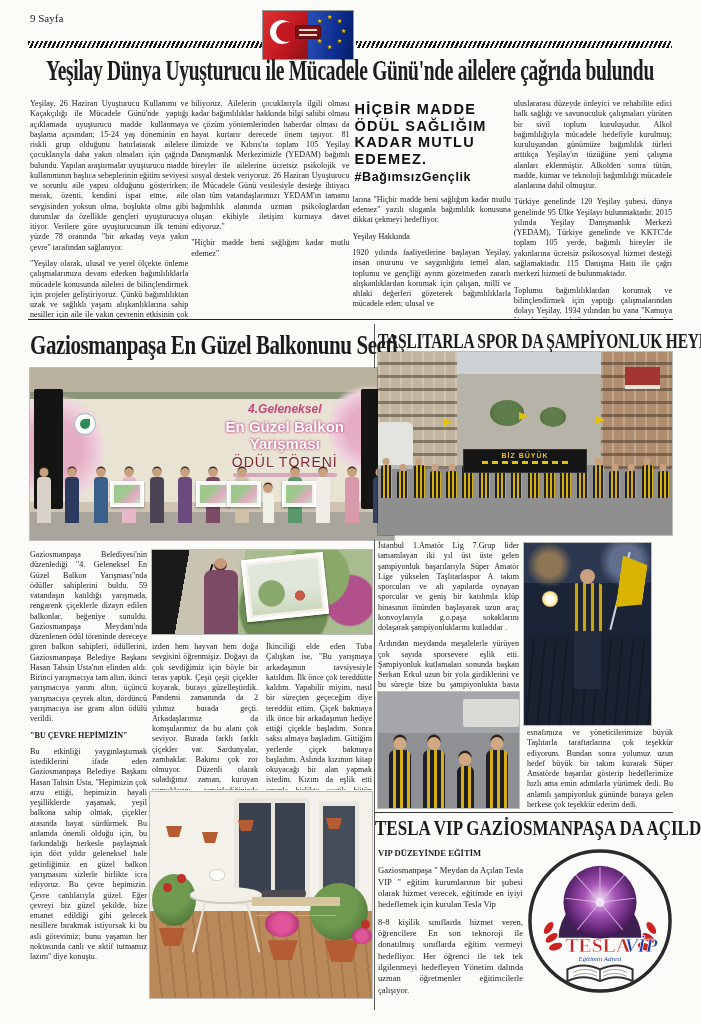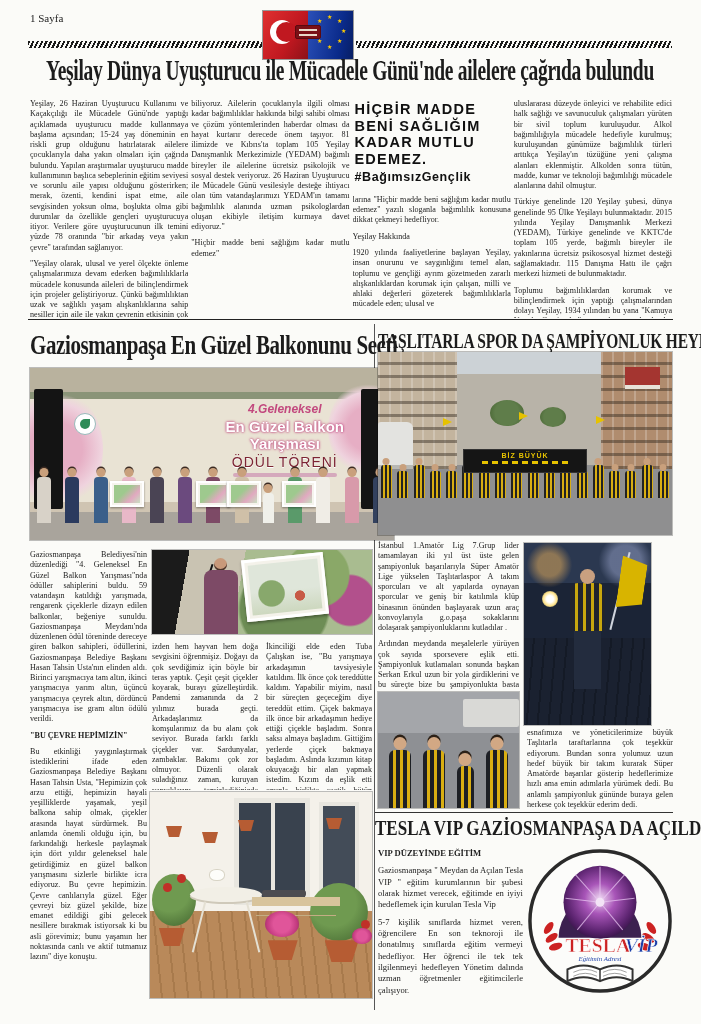--- a/index.html
+++ b/index.html
@@ -173,21 +173,21 @@
       background:radial-gradient(circle,#fff 0 30%,#ffe38a 60%,rgba(255,220,120,0) 100%);}
 
   
   .tesla-logo{position:absolute;top:846px;left:526px;width:148px;height:150px;}
 </style>
 </head>
 <body>
 
 <div class="page" data-name="newspaper-page">
 
-  <div class="page-label" data-name="page-number-label">1 Sayfa</div>
+  <div class="page-label" data-name="page-number-label">9 Sayfa</div>
   <div class="rule rule-l" data-name="header-rule-left"></div>
   <div class="rule rule-r" data-name="header-rule-right"></div>
 
   <div class="flagbox" data-name="turkey-eu-flag-image">
     <div class="flag-tr" data-name="turkish-flag-icon">
       <div class="crescent" data-name="crescent-icon"></div>
       <div class="tr-star" data-name="star-icon">★</div>
     </div>
     <div class="flag-eu" data-name="eu-flag-icon">
       <span class="eu-star" style="top:3px;left:19px">★</span>
@@ -210,21 +210,21 @@
       <p data-name="paragraph">"Yeşilay olarak, ulusal ve yerel ölçekte önleme çalışmalarımıza devam ederken bağımlılıklarla mücadele konusunda aileleri de bilinçlendirmek için projeler geliştiriyoruz. Çünkü bağımlılıktan uzak ve sağlıklı yaşam alışkanlıklarına sahip nesiller için aile ile yakın çevrenin etkisinin çok büyük olduğunu</p>
     </div>
     <div class="col" data-name="lead-column-2">
       <p data-name="paragraph">biliyoruz. Ailelerin çocuklarıyla ilgili olması kadar bağımlılıklar hakkında bilgi sahibi olması ve çözüm yöntemlerinden haberdar olması da hayat kurtarır derecede önem taşıyor. 81 ilimizde ve Kıbrıs'ta toplam 105 Yeşilay Danışmanlık Merkezimizle (YEDAM) bağımlı bireyler ile ailelerine ücretsiz psikolojik ve sosyal destek veriyoruz. 26 Haziran Uyuşturucu ile Mücadele Günü vesilesiyle desteğe ihtiyacı olan tüm vatandaşlarımızı YEDAM'ın tamamı bağımlılık alanında uzman psikologlardan oluşan ekibiyle iletişim kurmaya davet ediyoruz."</p>
       <p data-name="standalone-quote-line">"Hiçbir madde beni sağlığım kadar mutlu edemez"</p>
 
     </div>
     <div class="col" data-name="lead-column-3">
       <div class="quote-box" data-name="campaign-slogan-box">
         <div class="qline" data-name="slogan-line">HİÇBİR MADDE</div>
-        <div class="qline" data-name="slogan-line">BENİ SAĞLIĞIM</div>
+        <div class="qline" data-name="slogan-line">ÖDÜL SAĞLIĞIM</div>
         <div class="qline" data-name="slogan-line">KADAR MUTLU</div>
         <div class="qline" data-name="slogan-line">EDEMEZ.</div>
         <div class="qtag" data-name="campaign-hashtag">#BağımsızGençlik</div>
       </div>
       <p data-name="paragraph">larına "Hiçbir madde beni sağlığım kadar mutlu edemez" yazılı sloganla bağımlılık konusuna dikkat çekmeyi hedefliyor.</p>
       <p data-name="section-subhead">Yeşilay Hakkında</p>
       <p data-name="paragraph">1920 yılında faaliyetlerine başlayan Yeşilay, insan onurunu ve saygınlığını temel alan, toplumu ve gençliği ayrım gözetmeden zararlı alışkanlıklardan korumak için çalışan, milli ve ahlaki değerleri gözeterek bağımlılıklarla mücadele eden; ulusal ve</p>
     </div>
     <div class="col" data-name="lead-column-4">
       <p data-name="paragraph">uluslararası düzeyde önleyici ve rehabilite edici halk sağlığı ve savunuculuk çalışmaları yürüten bir sivil toplum kuruluşudur. Alkol bağımlılığıyla mücadele hedefiyle kurulmuş; kuruluşundan günümüze bağımlılık türleri arttıkça Yeşilay'ın tüzüğüne yeni çalışma alanları eklenmiştir. Alkolden sonra tütün, madde, kumar ve teknoloji bağımlılığı mücadele alanlarına dahil olmuştur.</p>
@@ -387,21 +387,21 @@
     <p data-name="paragraph">esnafımıza ve yöneticilerimize büyük Taşlıtarla taraftarlarına çok teşekkür ediyorum. Bundan sonra yolumuz uzun hedef büyük bir takım kurarak Süper Amatörde başarılar gösterip hedeflerimize hızlı ama emin adımlarla yürümek dedi. Bu anlamlı şampiyonluk gününde buraya gelen herkese çok teşekkür ederim dedi.</p>
 
   </div>
 
   <div class="tesla-hr" data-name="tesla-divider"></div>
   <h2 class="sec-headline tesla-headline" data-name="tesla-headline">TESLA VIP GAZİOSMANPAŞA DA AÇILDI</h2>
 
   <div class="txtcol tesla-col" data-name="tesla-column">
     <p class="sub" data-name="section-subhead">VIP DÜZEYİNDE EĞİTİM</p>
     <p data-name="paragraph">Gaziosmanpaşa " Meydan da Açılan Tesla VIP " eğitim kurumlarının bir şubesi olarak hizmet verecek, eğitimde en iyiyi hedeflemek için kurulan Tesla Vip</p>
-    <p data-name="paragraph">5-7 kişilik sınıflarda hizmet veren, öğrencilere En son teknoroji ile donatılmış sınıflarda eğitim vermeyi hedefliyor. Her öğrenci ile tek tek ilgilenmeyi hedefleyen Yönetim dalında uzman öğretmenler eğitimcilerle çalışıyor.</p>
+    <p data-name="paragraph">8-8 kişilik sınıflarda hizmet veren, öğrencilere En son teknoroji ile donatılmış sınıflarda eğitim vermeyi hedefliyor. Her öğrenci ile tek tek ilgilenmeyi hedefleyen Yönetim dalında uzman öğretmenler eğitimcilerle çalışıyor.</p>
 
   </div>
 
   <svg class="tesla-logo" viewBox="0 0 150 150" data-name="tesla-vip-logo">
     <defs>
       <radialGradient id="plasma" cx="50%" cy="45%" r="60%">
         <stop offset="0%" stop-color="#efd9f2"></stop>
         <stop offset="35%" stop-color="#a855b8"></stop>
         <stop offset="75%" stop-color="#5c2470"></stop>
         <stop offset="100%" stop-color="#2c0f3c"></stop>

